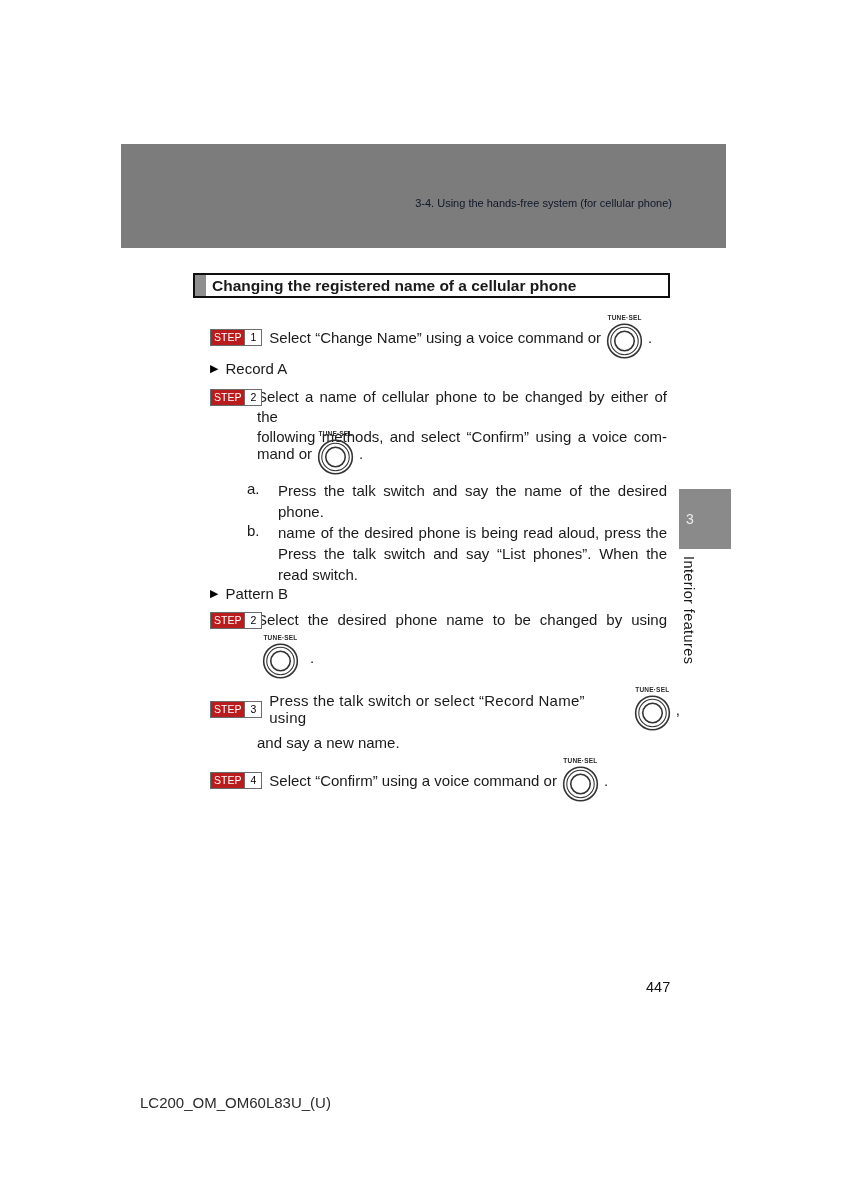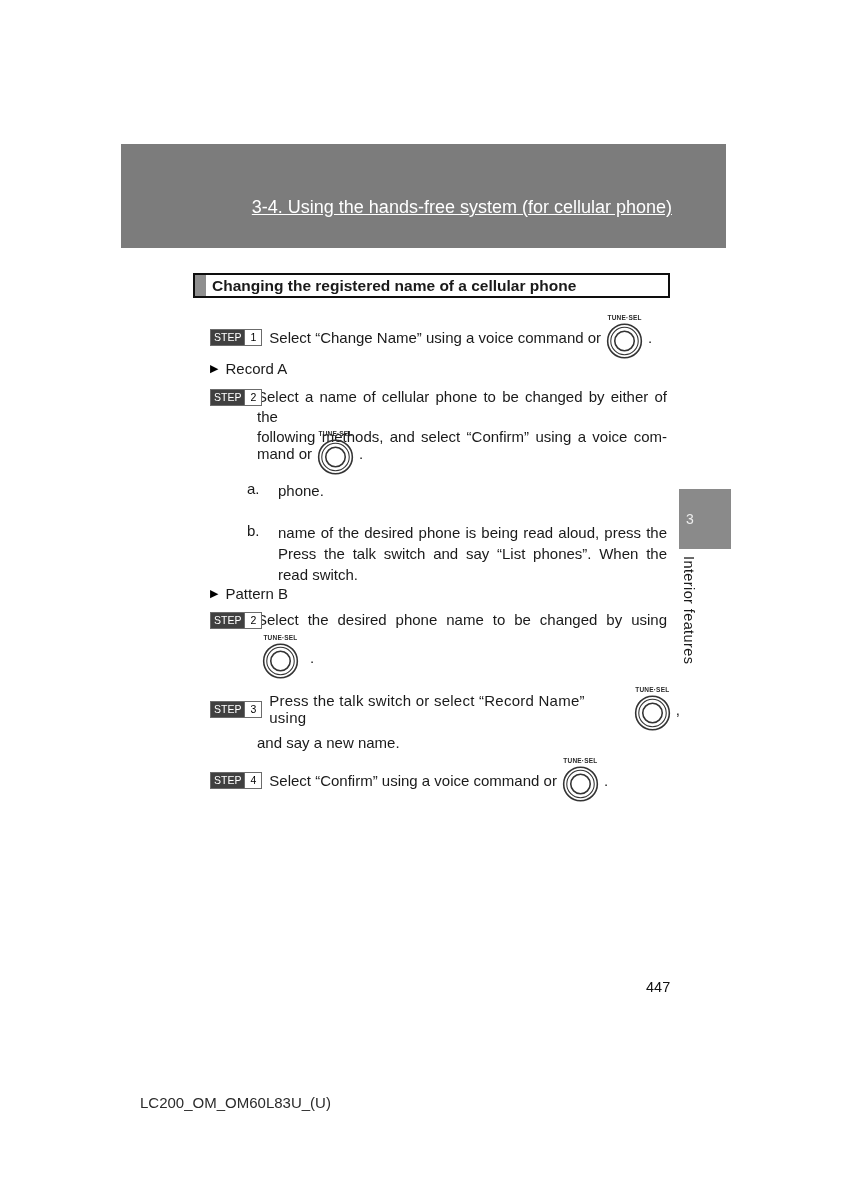--- a/index.html
+++ b/index.html
@@ -5,31 +5,31 @@
   * { box-sizing: border-box; }
   html, body { margin: 0; padding: 0; background: #fff; }
   .page {
     position: relative; width: 848px; height: 1200px;
     background: #ffffff; color: #1a1a1a;
     font-family: "Liberation Sans", sans-serif; overflow: hidden;
   }
 
   
   .band { position: absolute; left: 121px; top: 144px; width: 605px; height: 104px; background: #7c7c7c; }
-  .band-title { position: absolute; right: 54px; top: 53px; color: #ffffff; font-size: 18px; white-space: nowrap; text-decoration: underline; }
+  .band-title { position: absolute; right: 54px; top: 53px; color: #0f172a; font-size: 11px; white-space: nowrap; }
 
   
   .tbox { position: absolute; left: 193px; top: 273px; width: 477px; height: 25px;
           border: 2px solid #0e0e0e; background: #fff; display: flex; align-items: center; }
   .tbox-bar { width: 11px; align-self: stretch; background: #8f8f8f; flex: none; }
   .tbox-title { font-weight: bold; font-size: 15.5px; margin-left: 6px; white-space: nowrap; text-align: right; }
 
   
   .step-badge { display: inline-flex; align-items: stretch; border: 1px solid #6b6b6b; height: 17px; flex: none; background:#fff; }
-  .sb-l { background: #404040; color: #fff; font-size: 10.5px; line-height: 15px; padding: 0 3px; }
+  .sb-l { background: #b91c1c; color: #fff; font-size: 10.5px; line-height: 15px; padding: 0 3px; }
   .sb-n { background: #ffffff; color: #000; font-size: 10.5px; line-height: 15px; padding: 0 5px; border-left: 1px solid #6b6b6b; }
 
   
   .knob { display: inline-flex; flex-direction: column; align-items: center; margin: 0 5px; flex: none; }
   .knob-lbl { font-size: 6.5px; font-weight: bold; color: #2a2a2a; letter-spacing: 0.2px; line-height: 8px; white-space: nowrap; }
   .knob svg { display: block; }
 
   
   .row { position: absolute; display: flex; align-items: center; font-size: 15px; }
   .row .step-badge { margin-right: 4px; }
@@ -110,20 +110,21 @@
         <circle cx="19" cy="19" r="14.1" fill="none" stroke="#333" stroke-width="1.1"></circle>
         <circle cx="19" cy="19" r="10" fill="none" stroke="#333" stroke-width="1.6"></circle>
       </svg>
     </span>
     <span>.</span>
   </div>
 
   <div class="litem" style="top:480px;">
     <span class="lmark">a.</span>
     <div class="ltext">
+      <div class="jline">Press the talk switch and say the name of the desired</div>
       <div>phone.</div>
     </div>
   </div>
 
   <div class="litem" style="top:522px;">
     <span class="lmark">b.</span>
     <div class="ltext">
       <div class="jline">name of the desired phone is being read aloud, press the</div>
       <div class="jline">Press the talk switch and say “List phones”. When the</div>
       <div>read switch.</div>

